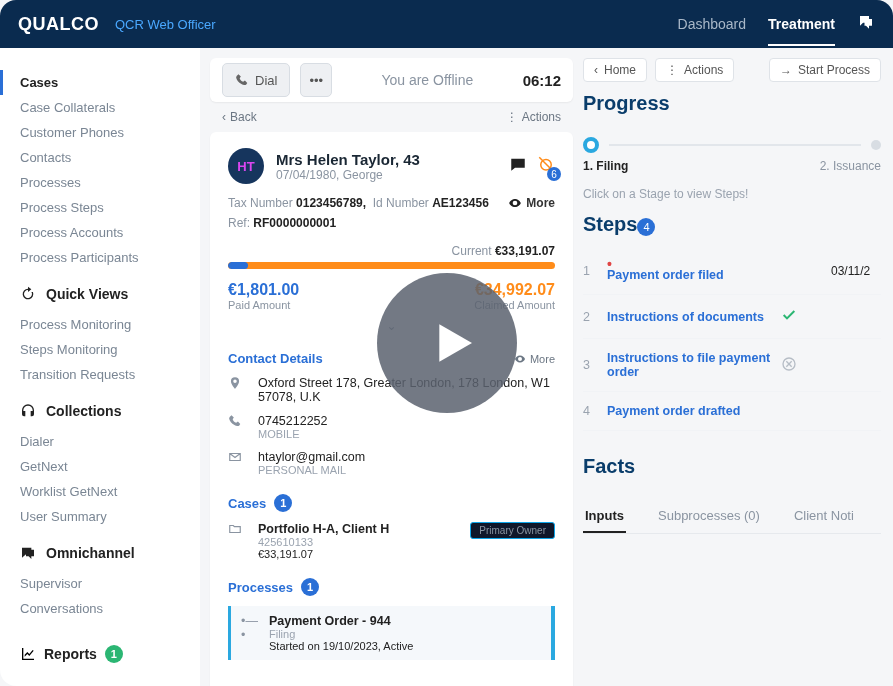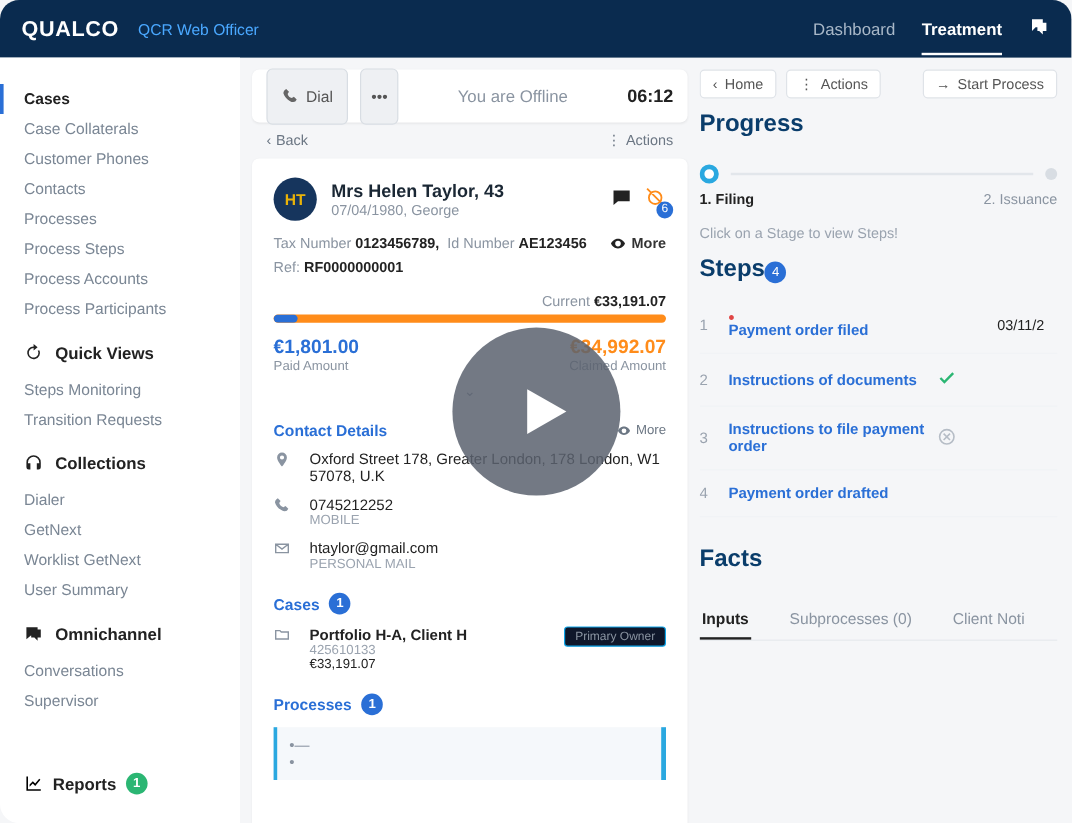--- a/index.html
+++ b/index.html
@@ -61,41 +61,41 @@
   
   .center { flex: 1; padding: 10px 10px 0 10px; overflow: hidden; }
   .topbar {
     background: #fff; border-radius: 6px; height: 44px;
     display: flex; align-items: center; padding: 0 12px; gap: 10px;
     box-shadow: 0 1px 2px rgba(0,0,0,.06);
   }
   .btn {
     display: inline-flex; align-items: center; gap: 6px;
     background: #eef0f3; border: 1px solid #d8dde3; border-radius: 5px;
-    height: 47px; padding: 0 12px; font-size: 13px; color: #555; cursor: pointer;
+    height: 34px; padding: 0 12px; font-size: 13px; color: #555; cursor: pointer;
   }
   .btn.icon-only { padding: 0 8px; }
   .offline { flex: 1; text-align: center; color: #8a94a1; font-size: 14px; }
   .clock { font-weight: 700; color: #222; font-size: 15px; }
 
   .backbar {
     display: flex; justify-content: space-between; align-items: center;
     padding: 8px 12px; font-size: 12px; color: #6b7683;
   }
   .backbar .link { display: flex; align-items: center; gap: 4px; cursor: pointer; }
 
   .card {
     background: #fff; border-radius: 6px; padding: 16px 18px;
     box-shadow: 0 1px 2px rgba(0,0,0,.06);
     height: 560px; overflow: hidden;
   }
   .person { display: flex; align-items: center; gap: 12px; }
   .avatar {
     width: 36px; height: 36px; border-radius: 50%; background: #16355d;
-    color: #eab308; font-size: 13px; font-weight: 600; display: flex; align-items: center; justify-content: center;
+    color: #d946ef; font-size: 13px; font-weight: 600; display: flex; align-items: center; justify-content: center;
   }
   .person-name { font-weight: 700; font-size: 15px; color: #1a2734; }
   .person-sub { font-size: 12px; color: #8a94a1; }
   .person-icons { margin-left: auto; display: flex; align-items: center; gap: 10px; color: #333; }
   .badge-count {
     position: relative;
   }
   .badge-count::after {
     content: attr(data-count); position: absolute; bottom: -4px; right: -6px;
     background: #2a6fd6; color: #fff; font-size: 10px; width: 14px; height: 14px;
@@ -212,20 +212,21 @@
       <div class="side-item">Process Participants</div>
     </div>
 
     <div class="side-head">
       <svg viewBox="0 0 24 24">
           <path d="M12 4a8 8 0 107.4 5h-2.2A6 6 0 1112 6v3l5-4-5-4v3z"></path>
         </svg>
       <span>Quick Views</span>
     </div>
     <div class="side-list">
+      <div class="side-item">Process Monitoring</div>
       <div class="side-item">Steps Monitoring</div>
       <div class="side-item">Transition Requests</div>
     </div>
 
     <div class="side-head">
       <svg viewBox="0 0 24 24">
           <path d="M12 2a9 9 0 00-9 9v6a3 3 0 003 3h2v-8H5v-1a7 7 0 0114 0v1h-3v8h2a3 3 0 003-3v-6a9 9 0 00-9-9z"></path>
         </svg>
       <span>Collections</span>
     </div>
@@ -236,22 +237,22 @@
       <div class="side-item">User Summary</div>
     </div>
 
     <div class="side-head">
       <svg viewBox="0 0 24 24">
           <path d="M3 4h14v10H9l-6 5V4zm6 3h12v10h-4v4l-4-4h-4"></path>
         </svg>
       <span>Omnichannel</span>
     </div>
     <div class="side-list">
+      <div class="side-item">Supervisor</div>
       <div class="side-item">Conversations</div>
-      <div class="side-item">Supervisor</div>
     </div>
 
     <div class="reports">
       <svg viewBox="0 0 24 24" width="16" height="16">
           <path d="M3 3v18h18v-2H5V3H3zm4 10l4-4 3 3 5-6 1.5 1.3-6.5 7.7-3-3-4 4z"></path>
         </svg>
       <span>Reports</span>
       <span class="dot">1</span>
     </div>
   </div>
@@ -388,20 +389,25 @@
         </div>
         <span class="chip">Primary Owner</span>
       </div>
 
       <div class="section-title">
         <span>Processes</span>
         <span class="count">1</span>
       </div>
       <div class="process-row">
         <span class="ico">•—•</span>
+        <div>
+          <div class="name">Payment Order - 944</div>
+          <div class="sub">Filing</div>
+          <div class="sub" style="color:#222">Started on 19/10/2023, Active</div>
+        </div>
       </div>
 
     </div>
   </div>
 
   <div class="right">
     <div class="right-top">
       <span class="pill">
           <span>‹</span>
           <span>Home</span>

